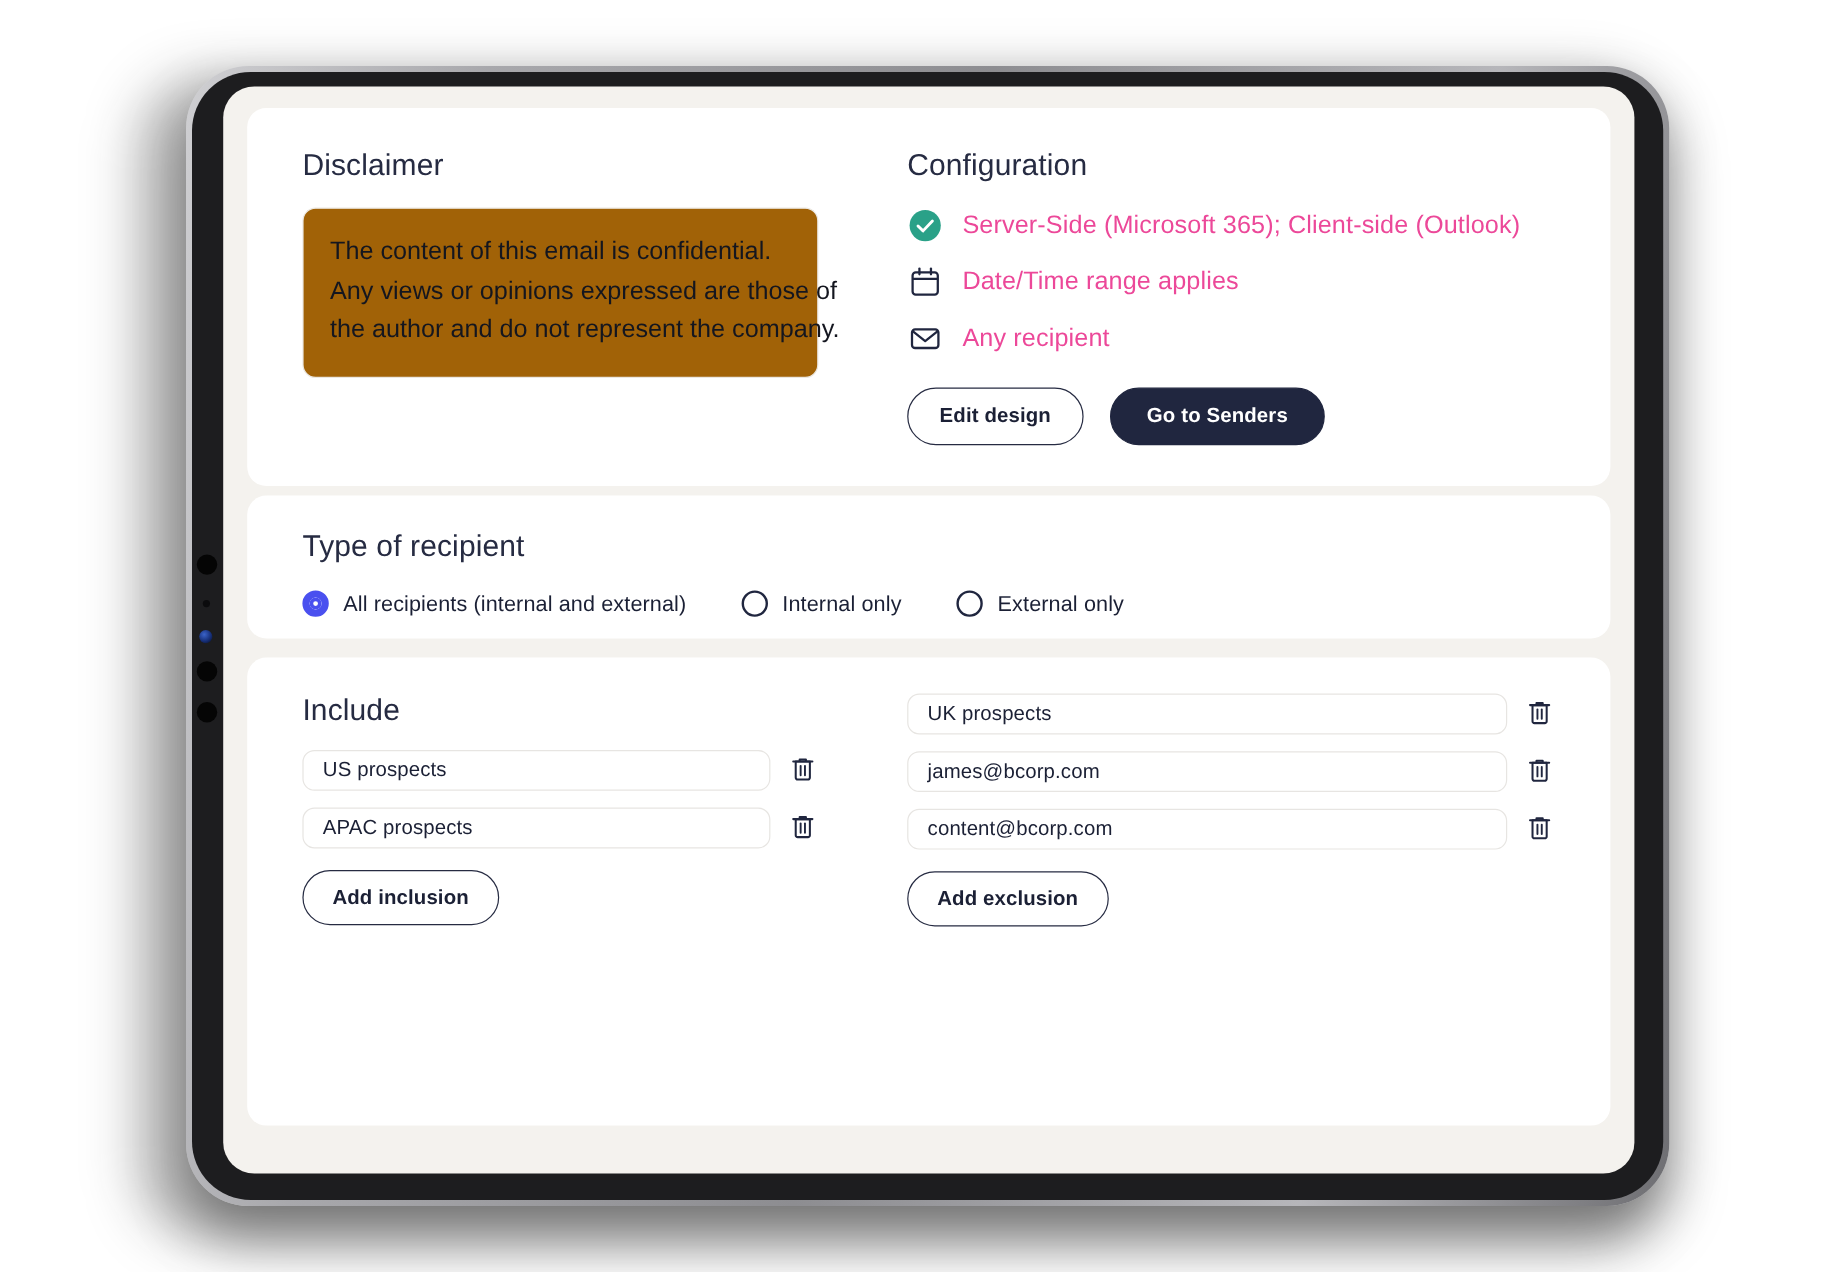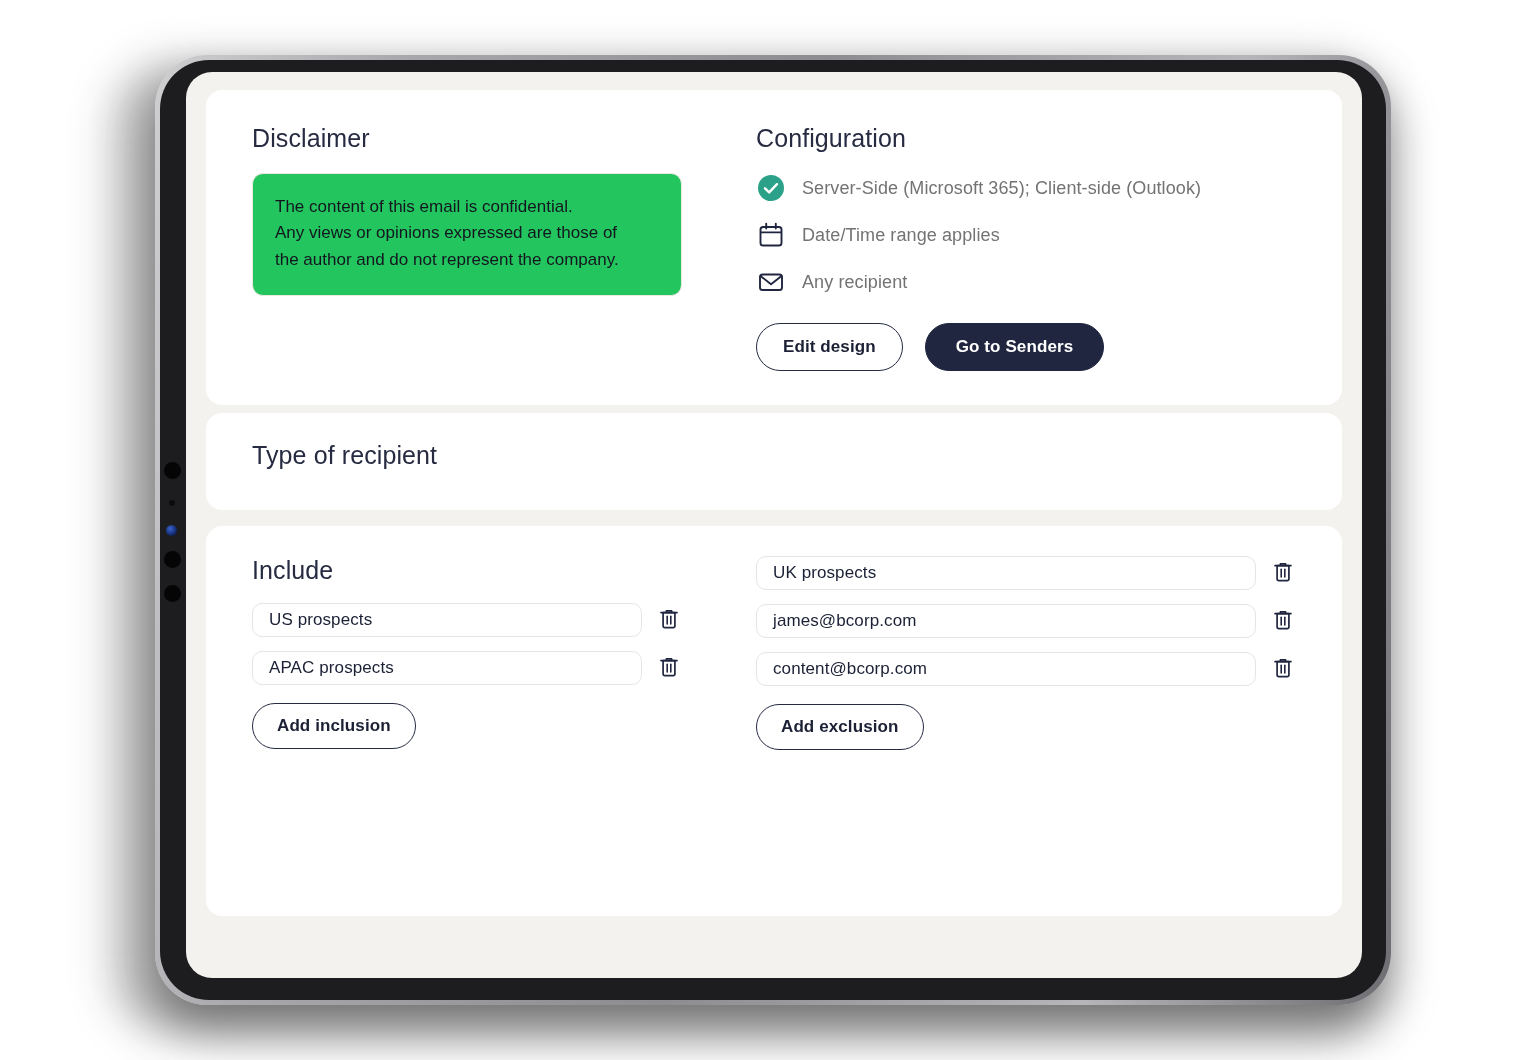--- a/index.html
+++ b/index.html
@@ -103,41 +103,41 @@
 
   h2.section-title {
     margin: 0 0 20px 0;
     font-size: 25px;
     font-weight: 400;
     color: #262b42;
     letter-spacing: .1px;
   }
 
   .disclaimer-box {
-    background: #22c55e;
+    background: #a16207;
     border: 1px solid #ebe7e1;
     border-radius: 11px;
     padding: 20px 22px 22px 22px;
-    font-size: 17px;
+    font-size: 21px;
     line-height: 1.55;
     color: #14161f;
   }
   .disclaimer-box .line { white-space: nowrap; }
 
   .config-list { margin-top: 4px; }
   .config-row {
     display: flex;
     align-items: center;
     gap: 16px;
     margin-bottom: 17px;
     height: 30px;
   }
   .config-row .label {
-    font-size: 18px;
-    color: #737373;
+    font-size: 21px;
+    color: #ec4899;
     letter-spacing: .1px;
   }
   .ic { width: 30px; height: 30px; flex: none; display:block; }
 
   .btn-row { display: flex; gap: 22px; margin-top: 26px; font-weight: bold; }
   .btn {
     border-radius: 999px;
     font-size: 17px;
     padding: 0 26px;
     height: 48px;
@@ -294,20 +294,34 @@
           <div class="btn-row">
             <div class="btn btn-outline">Edit design</div>
             <div class="btn btn-solid">Go to Senders</div>
           </div>
         </div>
       </div>
 
       <div class="card card-recipient">
         <h2 class="section-title">Type of recipient</h2>
 
+        <div class="radio-row">
+          <div class="radio-opt">
+            <span class="radio on"></span>
+            <span class="rlabel">All recipients (internal and external)</span>
+          </div>
+          <div class="radio-opt">
+            <span class="radio off"></span>
+            <span class="rlabel">Internal only</span>
+          </div>
+          <div class="radio-opt">
+            <span class="radio off"></span>
+            <span class="rlabel">External only</span>
+          </div>
+        </div>
       </div>
 
       <div class="card card-lists">
 
         <div class="list-col-left">
           <h2 class="section-title">Include</h2>
 
           <div class="entry-row">
             <div class="entry-field">US prospects</div>
             <button class="trash-btn">

